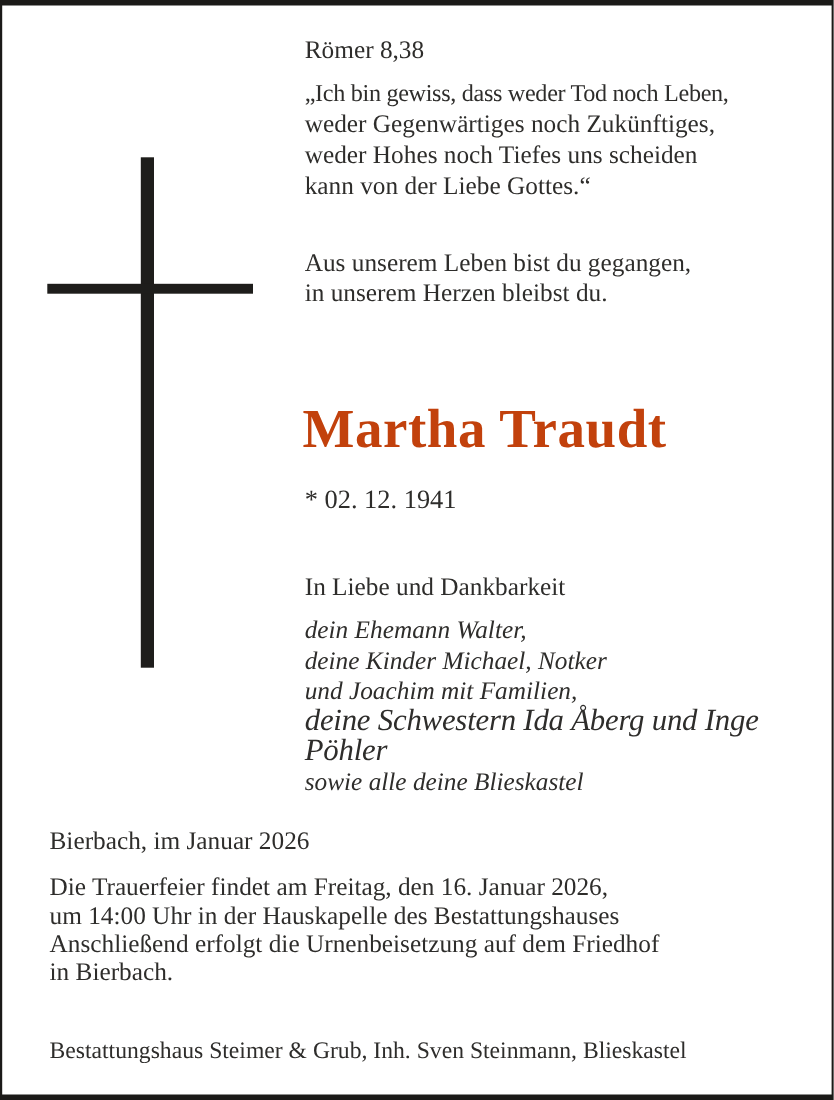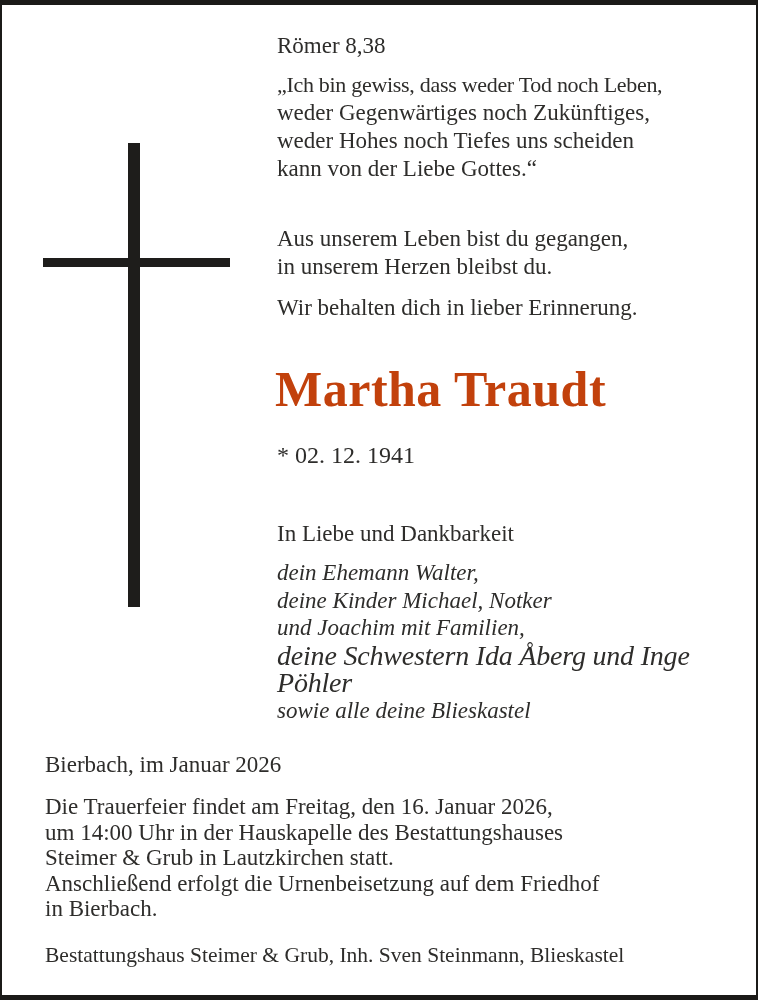--- a/index.html
+++ b/index.html
@@ -73,21 +73,20 @@
     <p>weder Gegenwärtiges noch Zukünftiges,</p>
     <p>weder Hohes noch Tiefes uns scheiden</p>
     <p>kann von der Liebe Gottes.“</p>
   </div>
 
   <div class="abs farewell">
     <p>Aus unserem Leben bist du gegangen,</p>
     <p>in unserem Herzen bleibst du.</p>
   </div>
 
-  <p class="abs remember">Wir behalten dich in lieber Erinnerung.</p>
 
   <p class="abs name">Martha Traudt</p>
 
   <div class="abs dates">
     <span class="birth">* 02. 12. 1941</span>
   </div>
 
   <p class="abs gratitude">In Liebe und Dankbarkeit</p>
 
   <div class="abs mourners">
@@ -96,20 +95,19 @@
     <p>und Joachim mit Familien,</p>
     <p class="fit">deine Schwestern Ida Åberg und Inge Pöhler</p>
     <p>sowie alle deine Blieskastel</p>
   </div>
 
   <p class="abs place-date">Bierbach, im Januar 2026</p>
 
   <div class="abs funeral-info">
     <p>Die Trauerfeier findet am Freitag, den 16. Januar 2026,</p>
     <p>um 14:00 Uhr in der Hauskapelle des Bestattungshauses</p>
-    <p>Steimer &amp; Grub in Lautzkirchen statt.</p>
     <p>Anschließend erfolgt die Urnenbeisetzung auf dem Friedhof</p>
     <p>in Bierbach.</p>
   </div>
 
   <p class="abs funeral-home">Bestattungshaus Steimer &amp; Grub, Inh. Sven Steinmann, Blieskastel</p>
 
 </div>
 
 </body></html>

